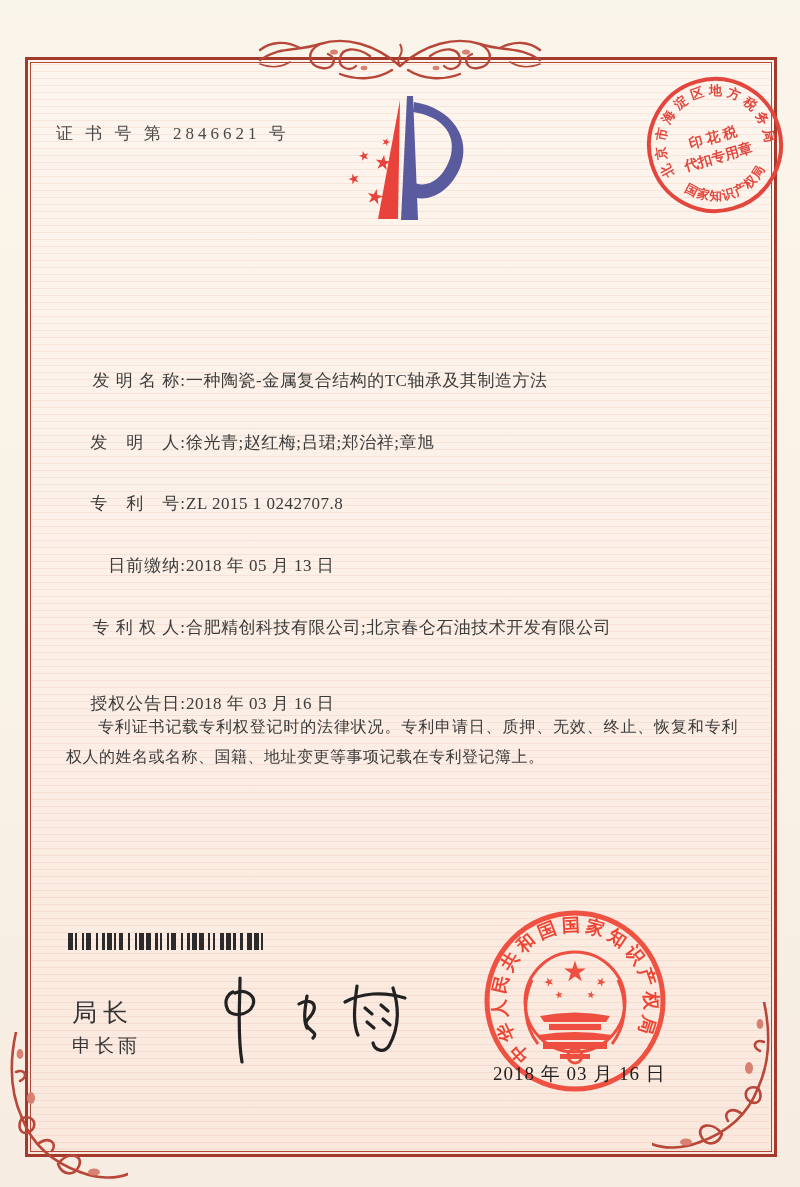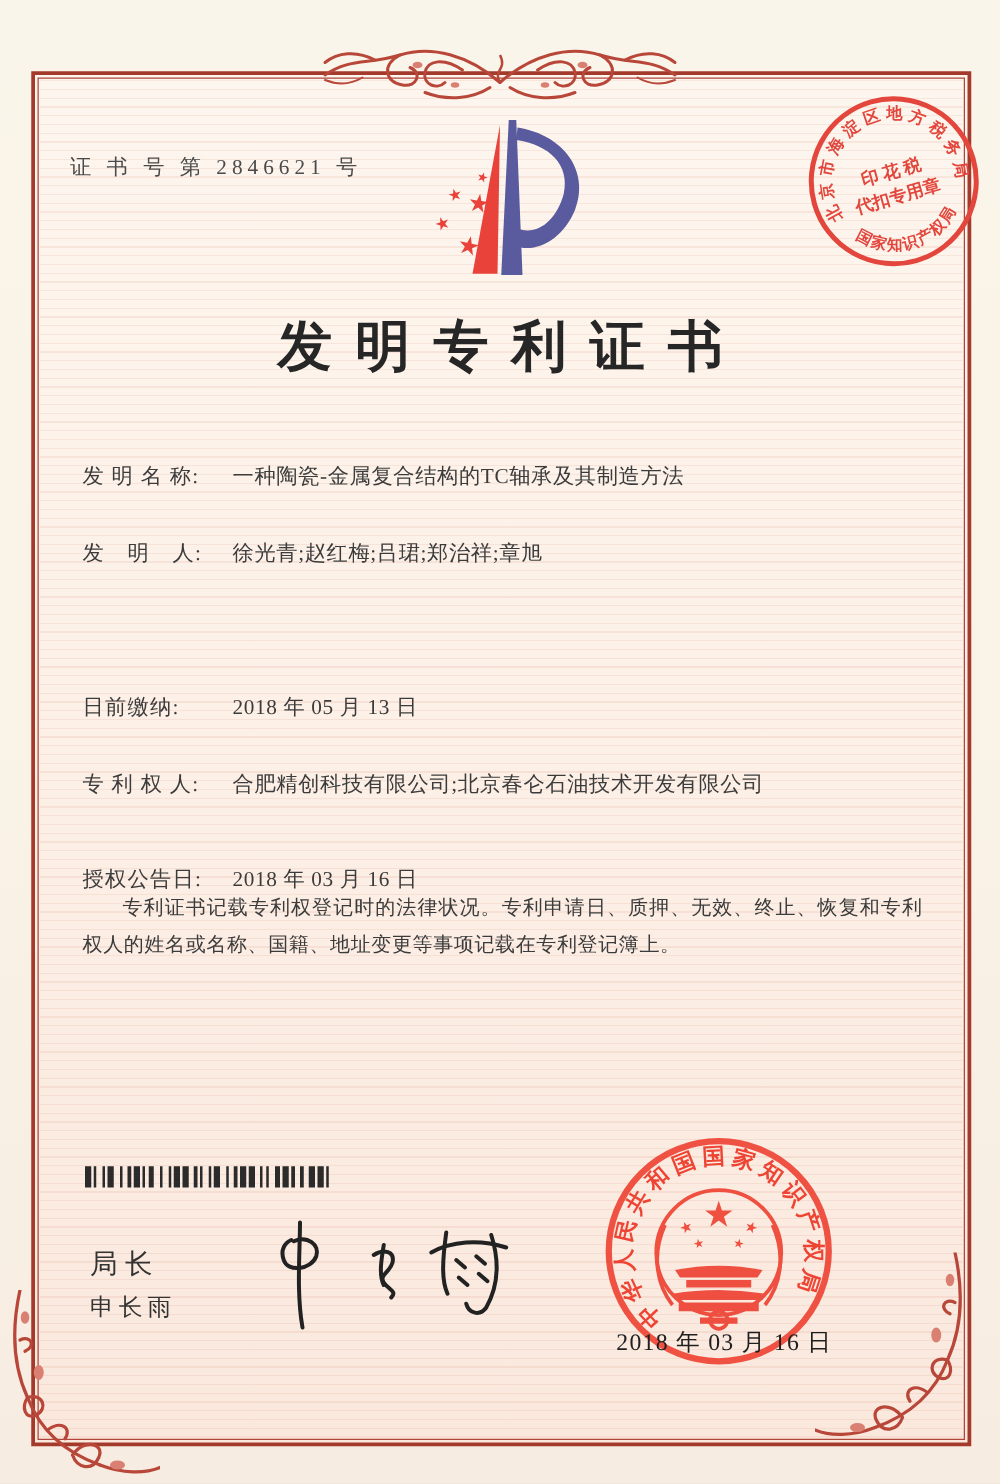--- a/index.html
+++ b/index.html
@@ -20,34 +20,34 @@
   #corner-right{left:652px;top:1002px;}
   
   #cert-number{position:absolute;left:56px;top:122px;z-index:3;
       font-size:17px;color:#4a4a4a;letter-spacing:4px;text-align:right;}
   #logo{position:absolute;left:338px;top:92px;z-index:3;}
   #title{position:absolute;left:0;top:248px;width:800px;z-index:3;text-align:center;
       font-size:44px;font-weight:600;color:#262626;letter-spacing:0.42em;padding-left:0.42em;box-sizing:border-box;}
   
   .field-row{position:absolute;left:66px;width:672px;z-index:3;
       font-size:17px;color:#3b3b3b;line-height:26px;}
-  .field-label{display:inline-block;min-width:120px;letter-spacing:1px;}
+  .field-label{display:inline-block;min-width:120px;letter-spacing:1px;text-align:right;}
   .field-value{letter-spacing:0.5px;}
   
   #body-text{position:absolute;left:66px;top:712px;width:672px;z-index:3;
       font-size:16px;color:#3b3b3b;line-height:30px;letter-spacing:0.5px;text-align:justify;}
   #body-text p{margin:0;text-indent:2em;}
   
   #barcode{position:absolute;left:68px;top:933px;height:17px;display:flex;z-index:3;}
   #barcode span{display:block;height:100%;}
   .bc-bar{background:#2b2b2b;}
   .bc-space{background:transparent;}
   
   #director-title{position:absolute;left:72px;top:996px;z-index:3;
-      font-family:"Liberation Sans","DejaVu Sans",sans-serif;font-size:22px;color:#333;letter-spacing:6px;}
+      font-family:"Liberation Sans","DejaVu Sans",sans-serif;font-size:25px;color:#333;letter-spacing:6px;}
   #director-name{position:absolute;left:72px;top:1033px;z-index:3;
       font-family:"Liberation Sans","DejaVu Sans",sans-serif;font-size:19px;color:#333;letter-spacing:4px;}
   #signature{position:absolute;left:195px;top:972px;z-index:3;}
   #seal{position:absolute;left:480px;top:906px;z-index:4;}
   #seal-date{position:absolute;left:493px;top:1061px;z-index:5;
       font-size:19px;color:#1f1f1f;letter-spacing:1px;}
   #tax-stamp{position:absolute;left:640px;top:70px;z-index:5;transform:rotate(-16deg);}
   .seal-text{font-family:"Liberation Serif","DejaVu Serif",serif;font-weight:bold;}
 </style>
 </head>
@@ -128,27 +128,29 @@
       <use href="#star5" transform="translate(16,87) scale(0.56) rotate(-20)"></use>
       <use href="#star5" transform="translate(37,105) scale(0.82) rotate(12)"></use>
     </g>
     <polygon points="62,8 40,127 60,127" fill="#e8423a"></polygon>
     <g fill="#5a5b9e">
       <polygon points="69,4 63,128 80,128 75,4"></polygon>
       <path d="M76,10 C114,16 134,46 122,76 C112,100 90,112 72,104 L74,90 C91,98 107,85 113,63 C118,40 102,24 75,20 Z"></path>
     </g>
   </svg>
 
-  <div id="title">发明专利证书</div>
 
   <div class="field-row" style="top:368px">
     <span class="field-label">发 明 名 称:</span><span class="field-value">一种陶瓷-金属复合结构的TC轴承及其制造方法</span>
   </div>
   <div class="field-row" style="top:430px">
     <span class="field-label">发　明　人:</span><span class="field-value">徐光青;赵红梅;吕珺;郑治祥;章旭</span>
+  </div>
+  <div class="field-row" style="top:491px">
+    <span class="field-label">专　利　号:</span><span class="field-value">ZL 2015 1 0242707.8</span>
   </div>
   <div class="field-row" style="top:553px">
     <span class="field-label">日前缴纳:</span><span class="field-value">2018 年 05 月 13 日</span>
   </div>
   <div class="field-row" style="top:615px">
     <span class="field-label">专 利 权 人:</span><span class="field-value">合肥精创科技有限公司;北京春仑石油技术开发有限公司</span>
   </div>
   <div class="field-row" style="top:691px">
     <span class="field-label">授权公告日:</span><span class="field-value">2018 年 03 月 16 日</span>
   </div>

